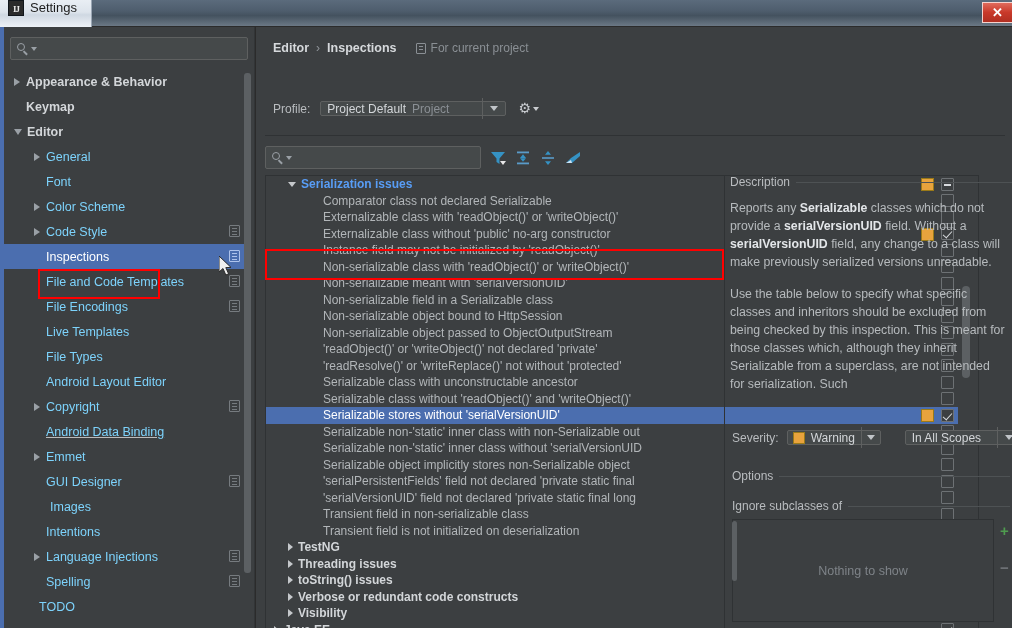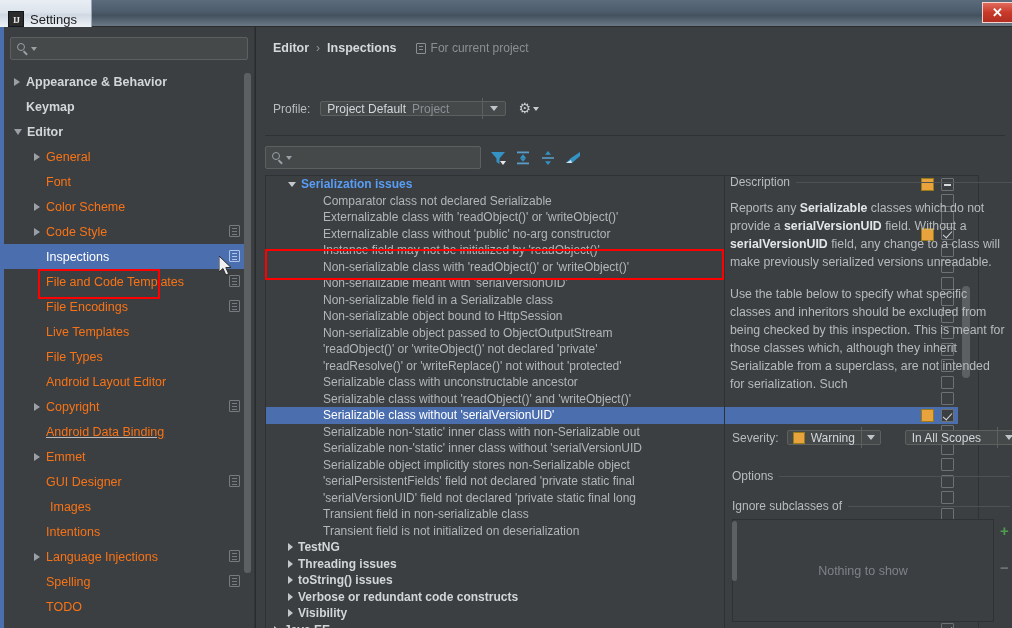--- a/index.html
+++ b/index.html
@@ -16,21 +16,21 @@
   #app { position: relative; width: 1012px; height: 628px; overflow: hidden; }
 
   
   .titlebar {
     position: absolute; left: 0; top: 0; width: 1012px; height: 27px;
     background: linear-gradient(to bottom, #5b6b7c 0%, #4e5d6d 42%, #44525f 60%, #6b7885 100%);
     display: flex; align-items: center;
     border-bottom: 1px solid #2b2b2b;
   }
   .titlebar .tb-left {
-    display: flex; align-items: flex-end; gap: 6px;
+    display: flex; align-items: flex-start; gap: 6px;
     padding-left: 8px; height: 27px;
     background: linear-gradient(to bottom, #e9eef4 0%, #dde4ec 45%, #cfd8e2 55%, #eef2f7 100%);
     padding-right: 14px;
     border-right: 1px solid #9aa6b4;
   }
   .tb-icon {
     width: 16px; height: 16px; background: #2b2b2b; color: #e8e8e8;
     font-size: 9px; line-height: 16px; text-align: center; font-weight: bold;
     border: 1px solid #11161c; letter-spacing: -1px;
     font-family: "Liberation Serif", serif;
@@ -87,21 +87,21 @@
   .tnode .arrow {
     width: 0; height: 0; flex: none;
     border-top: 4.5px solid transparent; border-bottom: 4.5px solid transparent;
     border-left: 6px solid #9aa0a6; margin-right: 6px;
   }
   .tnode .arrow.open {
     border-left: 4.5px solid transparent; border-right: 4.5px solid transparent;
     border-top: 6px solid #9aa0a6; border-bottom: none; margin-right: 5px;
   }
   .tnode .arrow.none { border: none; width: 6px; margin-right: 6px; }
-  .tnode .lbl { font-size: 12.5px; color: #f97316; }
+  .tnode .lbl { font-size: 12.5px; color: #7dd3fc; }
   .tnode.bold .lbl { font-weight: bold; color: #d3d6d9; }
   .tnode.sel .lbl { color: #ffffff; }
   .tnode .copy-ic {
     position: absolute; right: 10px; top: 6px; width: 11px; height: 12px;
     border: 1px solid #8a8f94; border-radius: 1px; opacity: .75;
   }
   .tnode .copy-ic:before {
     content: ""; position: absolute; left: 2px; top: 2px; right: 2px; height: 1px;
     background: #8a8f94; box-shadow: 0 3px 0 #8a8f94, 0 6px 0 #8a8f94;
   }
@@ -340,21 +340,21 @@
           <div class="tnode" style="padding-left: 34px;">
             <span class="arrow "></span>
             <span class="lbl">Language Injections</span>
             <span class="copy-ic"></span>
           </div>
           <div class="tnode" style="padding-left: 34px;">
             <span class="arrow none"></span>
             <span class="lbl">Spelling</span>
             <span class="copy-ic"></span>
           </div>
-          <div class="tnode" style="padding-left: 34px;">
+          <div class="tnode" style="padding-left: 27px;">
             <span class="arrow none"></span>
             <span class="lbl">TODO</span>
           </div>
         </div>
       <div class="sb-scroll"></div>
       <div class="sb-track-line"></div>
 
       <div class="red-box" style="left:38px; top:242px; width:122px; height:30px;"></div>
 
       <div class="cursor" style="left:219px; top:229px;">
@@ -501,21 +501,21 @@
               <span class="ilbl">Serializable class with unconstructable ancestor</span>
               <span class="cbox"></span>
             </div>
             <div class="irow">
               <span class="pad1"></span>
               <span class="ilbl">Serializable class without 'readObject()' and 'writeObject()'</span>
               <span class="cbox"></span>
             </div>
             <div class="irow sel">
               <span class="pad1"></span>
-              <span class="ilbl">Serializable class without 'serialVersionUID'</span>
+              <span class="ilbl">Serializable stores without 'serialVersionUID'</span>
               <span class="sevbox" style="right: 24px;"></span>
               <span class="cbox checked"></span>
             </div>
             <div class="irow">
               <span class="pad1"></span>
               <span class="ilbl">Serializable non-'static' inner class with non-Serializable out</span>
               <span class="cbox"></span>
             </div>
             <div class="irow">
               <span class="pad1"></span>

